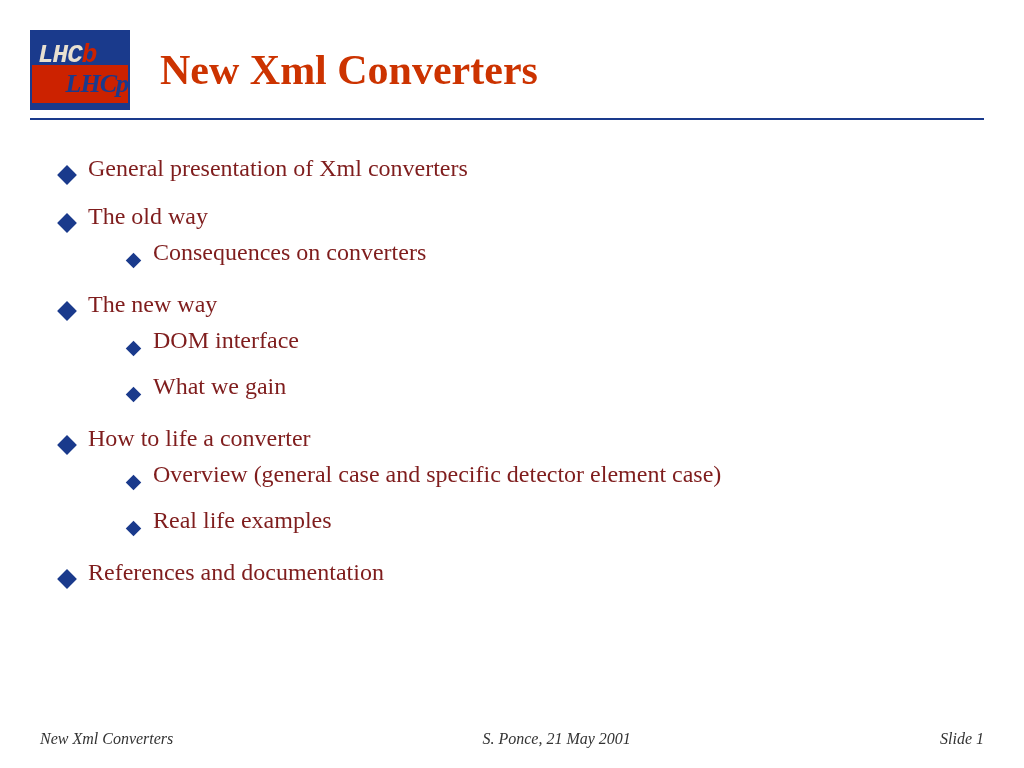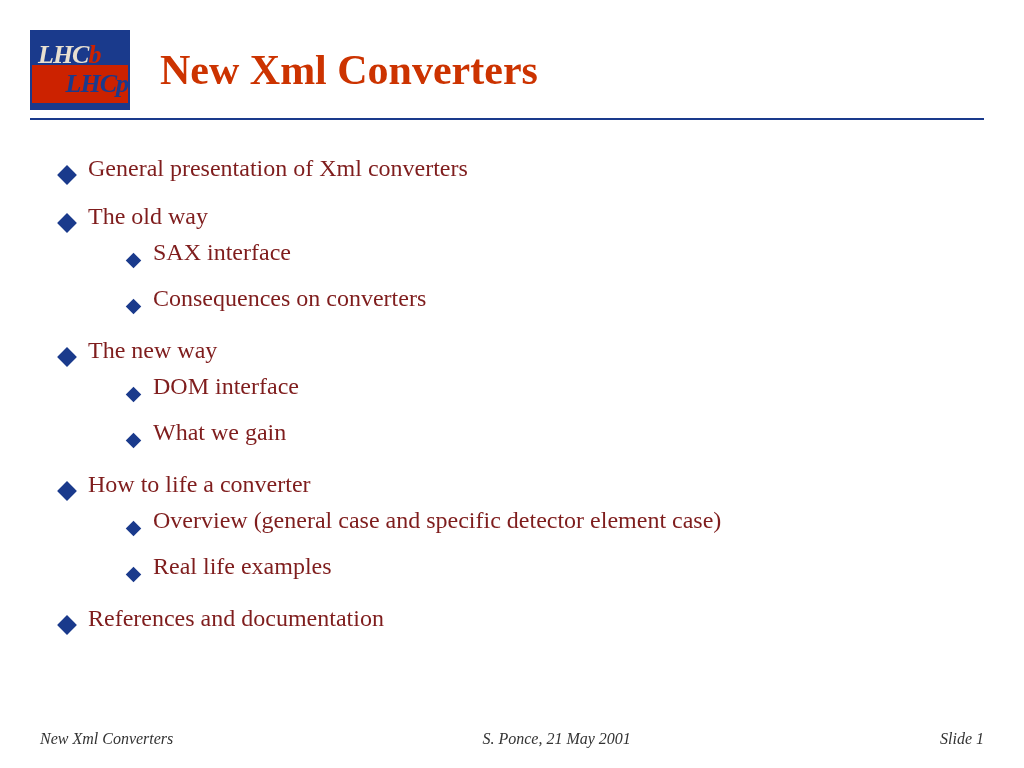--- a/index.html
+++ b/index.html
@@ -42,21 +42,21 @@
       background: #1a3a8c;
       position: relative;
       overflow: hidden;
       border: 2px solid #1a3a8c;
     }
 
     .logo-text-lhcb {
       position: absolute;
       top: 8px;
       left: 6px;
-      font-family: Liberation Serif, serif;
+      font-family: Liberation Mono, monospace;
       font-size: 26px;
       font-weight: bold;
       font-style: italic;
       color: #e8e0d0;
       letter-spacing: -1px;
     }
 
     .logo-text-lhcb .red-b {
       color: #cc2200;
     }
@@ -206,26 +206,20 @@
         <span class="bullet-icon">
           <span class="diamond"></span>
         </span>
         <div>
           <span>The old way</span>
           <ul class="sub-list">
             <li>
               <span class="bullet-icon">
                 <span class="diamond-small"></span>
               </span>
-              <span>SAX interface</span>
-            </li>
-            <li>
-              <span class="bullet-icon">
-                <span class="diamond-small"></span>
-              </span>
               <span>Consequences on converters</span>
             </li>
           </ul>
         </div>
       </li>
 
       <li>
         <span class="bullet-icon">
           <span class="diamond"></span>
         </span>

